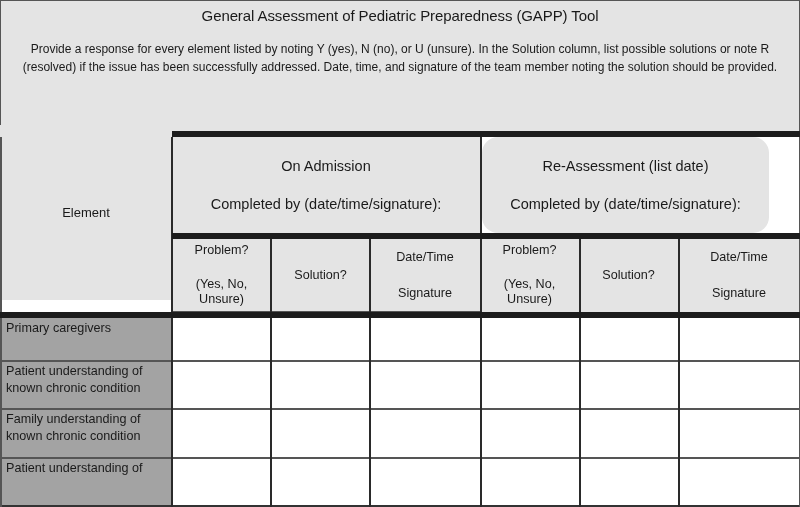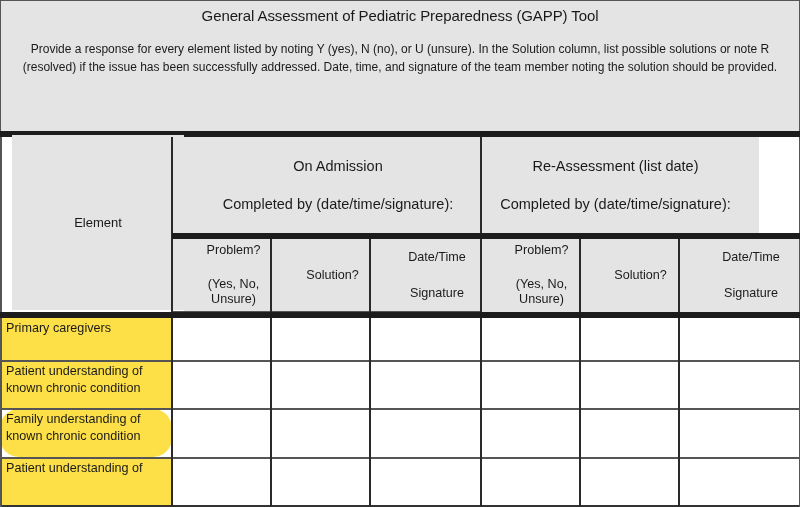--- a/index.html
+++ b/index.html
@@ -26,60 +26,60 @@
     font-size: 12px; line-height: 17.5px;
   }
   .thick {
     position: absolute; left: 0; width: 800px; background: #1c1c1c;
   }
   .cell {
     position: absolute; box-sizing: border-box;
     display: flex; align-items: center; justify-content: center;
     text-align: center;
   }
-  .gray { background: #e4e4e4; margin-left: 12px; }
+  .gray { background: #e4e4e4; }
   .white { background: #ffffff; }
   .vline { position: absolute; width: 1.5px; background: #2a2a2a; }
   .hline { position: absolute; height: 1.5px; background: #555; }
   .grp {
     flex-direction: column; font-size: 14.5px; line-height: 18px;
   }
   .grp span { display: block; }
   .grp .gap { height: 20px; }
   .sub { flex-direction: column; font-size: 12.6px; line-height: 15.5px; text-align: center; }
   .sub span { display: block; }
   .sub .gap { height: 18px; }
   .sub .gap2 { height: 20px; }
   .elem-label { font-size: 13px; }
   .rowlabel {
     position: absolute; box-sizing: border-box; padding: 2px 6px;
     font-size: 12.6px; line-height: 17px; text-align: left;
-    background: #fde047;
+    background: #a3a3a3;
   }
 </style>
 </head>
 <body>
 
 <div class="intro">
   <div class="title">General Assessment of Pediatric Preparedness (GAPP) Tool</div>
   <div class="instr">Provide a response for every element listed by noting Y (yes), N (no), or U (unsure). In the Solution column, list possible solutions or note R (resolved) if the issue has been successfully addressed. Date, time, and signature of the team member noting the solution should be provided.</div>
 </div>
 
 <div class="thick" style="top:131px;height:6px;"></div>
 
-<div class="cell gray" style="left:0;top:135px;width:172px;height:175px;">
+<div class="cell gray" style="left:0;top:125px;width:172px;height:175px;">
   <span class="elem-label">Element</span>
 </div>
 
 <div class="cell gray grp" style="left:172px;top:137px;width:308px;height:96px;">
   <span>On Admission</span>
   <span class="gap"></span>
   <span>Completed by (date/time/signature):</span>
 </div>
-<div class="cell gray grp" style="left:460px;top:137px;width:287px;height:96px;">
+<div class="cell gray grp" style="left:482px;top:137px;width:287px;height:96px;border-radius:16px;">
   <span>Re-Assessment (list date)</span>
   <span class="gap"></span>
   <span>Completed by (date/time/signature):</span>
 </div>
 
 <div class="thick" style="left:172px;width:628px;top:233px;height:6px;"></div>
 
 <div class="cell gray sub" style="left:172px;top:239px;width:99px;height:73px;">
   <span>Problem?</span>
   <span class="gap"></span>
@@ -112,21 +112,21 @@
 
 <div class="thick" style="top:312px;height:6px;"></div>
 
 <div class="rowlabel" style="left:0;top:318px;width:172px;height:42px;">
   <div>Primary caregivers</div>
 </div>
 <div class="rowlabel" style="left:0;top:361px;width:172px;height:47px;">
   <div>Patient understanding of</div>
   <div>known chronic condition</div>
 </div>
-<div class="rowlabel" style="left:0;top:409px;width:172px;height:48px;border-radius:19px;">
+<div class="rowlabel" style="left:0;top:409px;width:172px;height:48px;">
   <div>Family understanding of</div>
   <div>known chronic condition</div>
 </div>
 <div class="rowlabel" style="left:0;top:458px;width:172px;height:49px;">
   <div>Patient understanding of</div>
 </div>
 
 <div class="cell white" style="left:172px;top:318px;width:628px;height:189px;"></div>
 
 <div class="hline" style="left:0;width:800px;top:360px;"></div>

